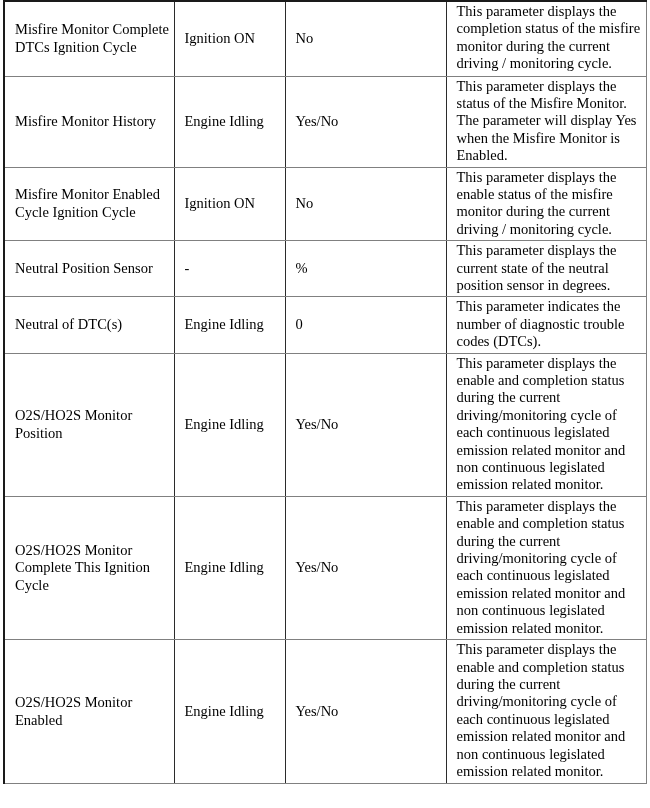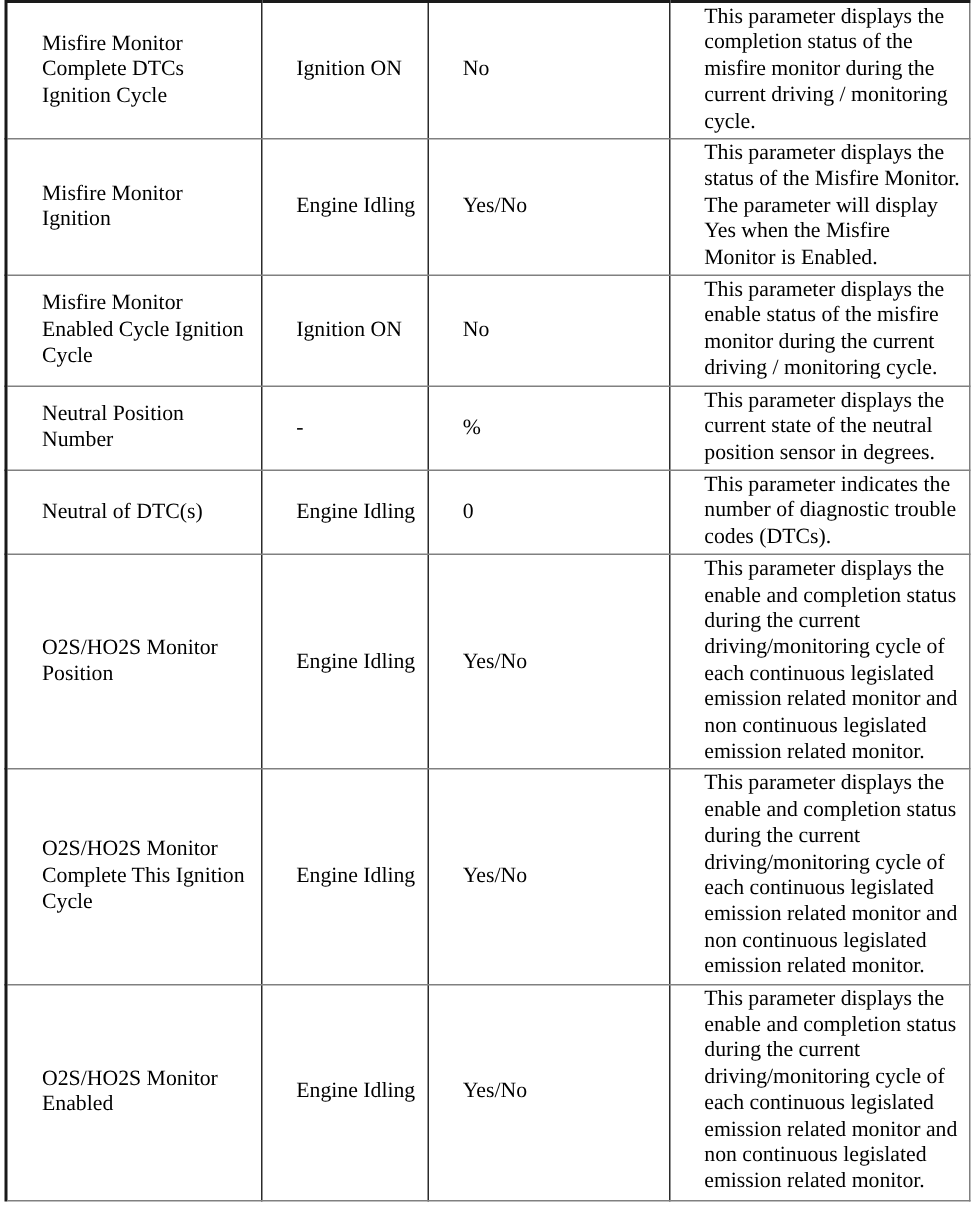--- a/index.html
+++ b/index.html
@@ -34,21 +34,21 @@
   }
 
   table.param-table col.c-name  { width: 170px; }
   table.param-table col.c-cond  { width: 111px; }
   table.param-table col.c-val   { width: 161px; }
   table.param-table col.c-desc  { width: 200px; }
 
   table.param-table td {
     border: 1px solid #808080;
     vertical-align: middle;
-    padding: 2px 4px 2px 23px;
+    padding: 2px 4px 2px 10px;
     font-size: 14.5px;
     line-height: 17.4px;
     font-family: "Liberation Serif", "DejaVu Serif", serif;
     color: #000000;
     background: #ffffff;
     word-wrap: break-word;
     overflow-wrap: break-word;
   }
 
   
@@ -97,35 +97,35 @@
     <tbody>
 
       <tr style="height:75px;">
         <td class="col-name">Misfire Monitor Complete DTCs Ignition Cycle</td>
         <td class="col-cond">Ignition ON</td>
         <td class="col-val">No</td>
         <td class="col-desc">This parameter displays the completion status of the misfire monitor during the current driving / monitoring cycle.</td>
       </tr>
 
       <tr style="height:82px;">
-        <td class="col-name">Misfire Monitor Ignition</td>
+        <td class="col-name">Misfire Monitor History</td>
         <td class="col-cond">Engine Idling</td>
         <td class="col-val">Yes/No</td>
         <td class="col-desc">This parameter displays the status of the Misfire Monitor. The parameter will display Yes when the Misfire Monitor is Enabled.</td>
       </tr>
 
       <tr style="height:70px;">
         <td class="col-name">Misfire Monitor Enabled Cycle Ignition Cycle</td>
         <td class="col-cond">Ignition ON</td>
         <td class="col-val">No</td>
         <td class="col-desc">This parameter displays the enable status of the misfire monitor during the current driving / monitoring cycle.</td>
       </tr>
 
       <tr style="height:56px;">
-        <td class="col-name">Neutral Position Number</td>
+        <td class="col-name">Neutral Position Sensor</td>
         <td class="col-cond">-</td>
         <td class="col-val">%</td>
         <td class="col-desc">This parameter displays the current state of the neutral position sensor in degrees.</td>
       </tr>
 
 
       <tr style="height:54px;">
         <td class="col-name">Neutral of DTC(s)</td>
         <td class="col-cond">Engine Idling</td>
         <td class="col-val">0</td>

